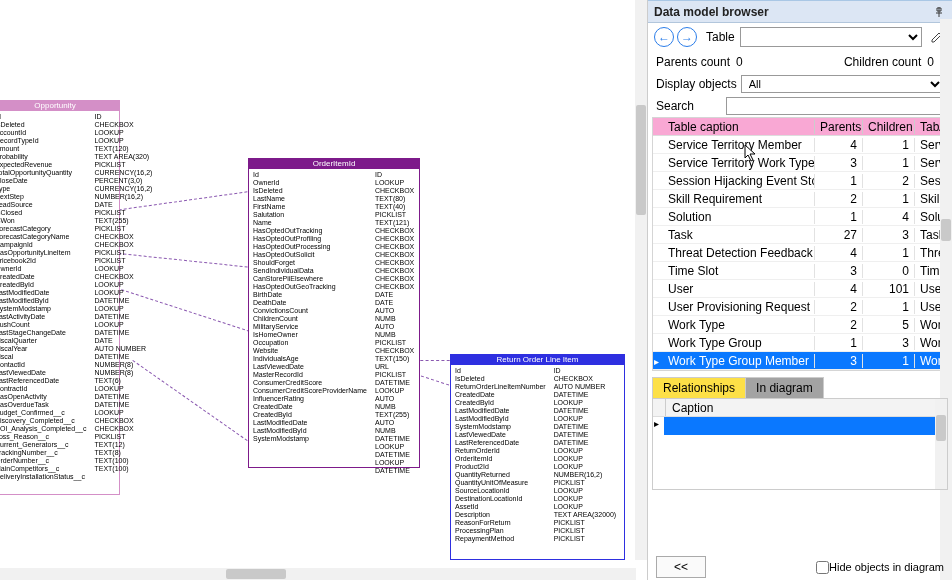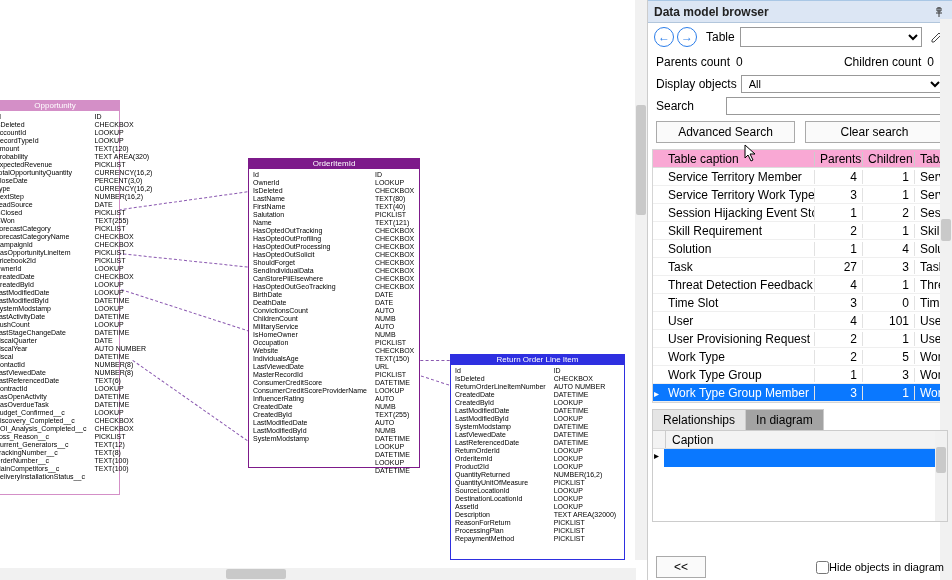--- a/index.html
+++ b/index.html
@@ -224,21 +224,21 @@
   margin: 6px 4px 0;
   font-size: 12px;
 }
 .tab {
   padding: 3px 10px;
   border: 1px solid #ccc;
   border-bottom: none;
   background: #a3a3a3;
   margin-right: -1px;
 }
-.tab.active { background: #e5e5e5; position: relative; z-index: 2; }
+.tab.active { background: #fde047; position: relative; z-index: 2; }
 .tabbody {
   margin: 0 4px;
   border: 1px solid #ccc;
   height: 92px;
   position: relative;
 }
 .tabbody .hdr {
   display: flex;
   height: 18px;
   background: #f3f3f3;
@@ -574,24 +574,20 @@
     <select style="flex:1; margin-left:4px;">
       <option>All</option>
     </select>
   </div>
 
   <div class="row">
     <label style="width:70px">Search</label>
     <input type="text" style="flex: 1 1 0%;" value="">
   </div>
 
-  <div class="btnbar">
-    <div class="btn">Advanced Search</div>
-    <div class="btn">Clear search</div>
-  </div>
 
   <div class="grid">
     <div class="grid-head">
       <div class="c0"></div>
       <div class="c1">Table caption</div>
       <div class="c2">Parents</div>
       <div class="c3">Children</div>
       <div class="c4"><span>Tabl</span><span style="position:absolute;right:2px;">▴</span></div>
     </div>
     <div class="grid-body" id="grid-body">

